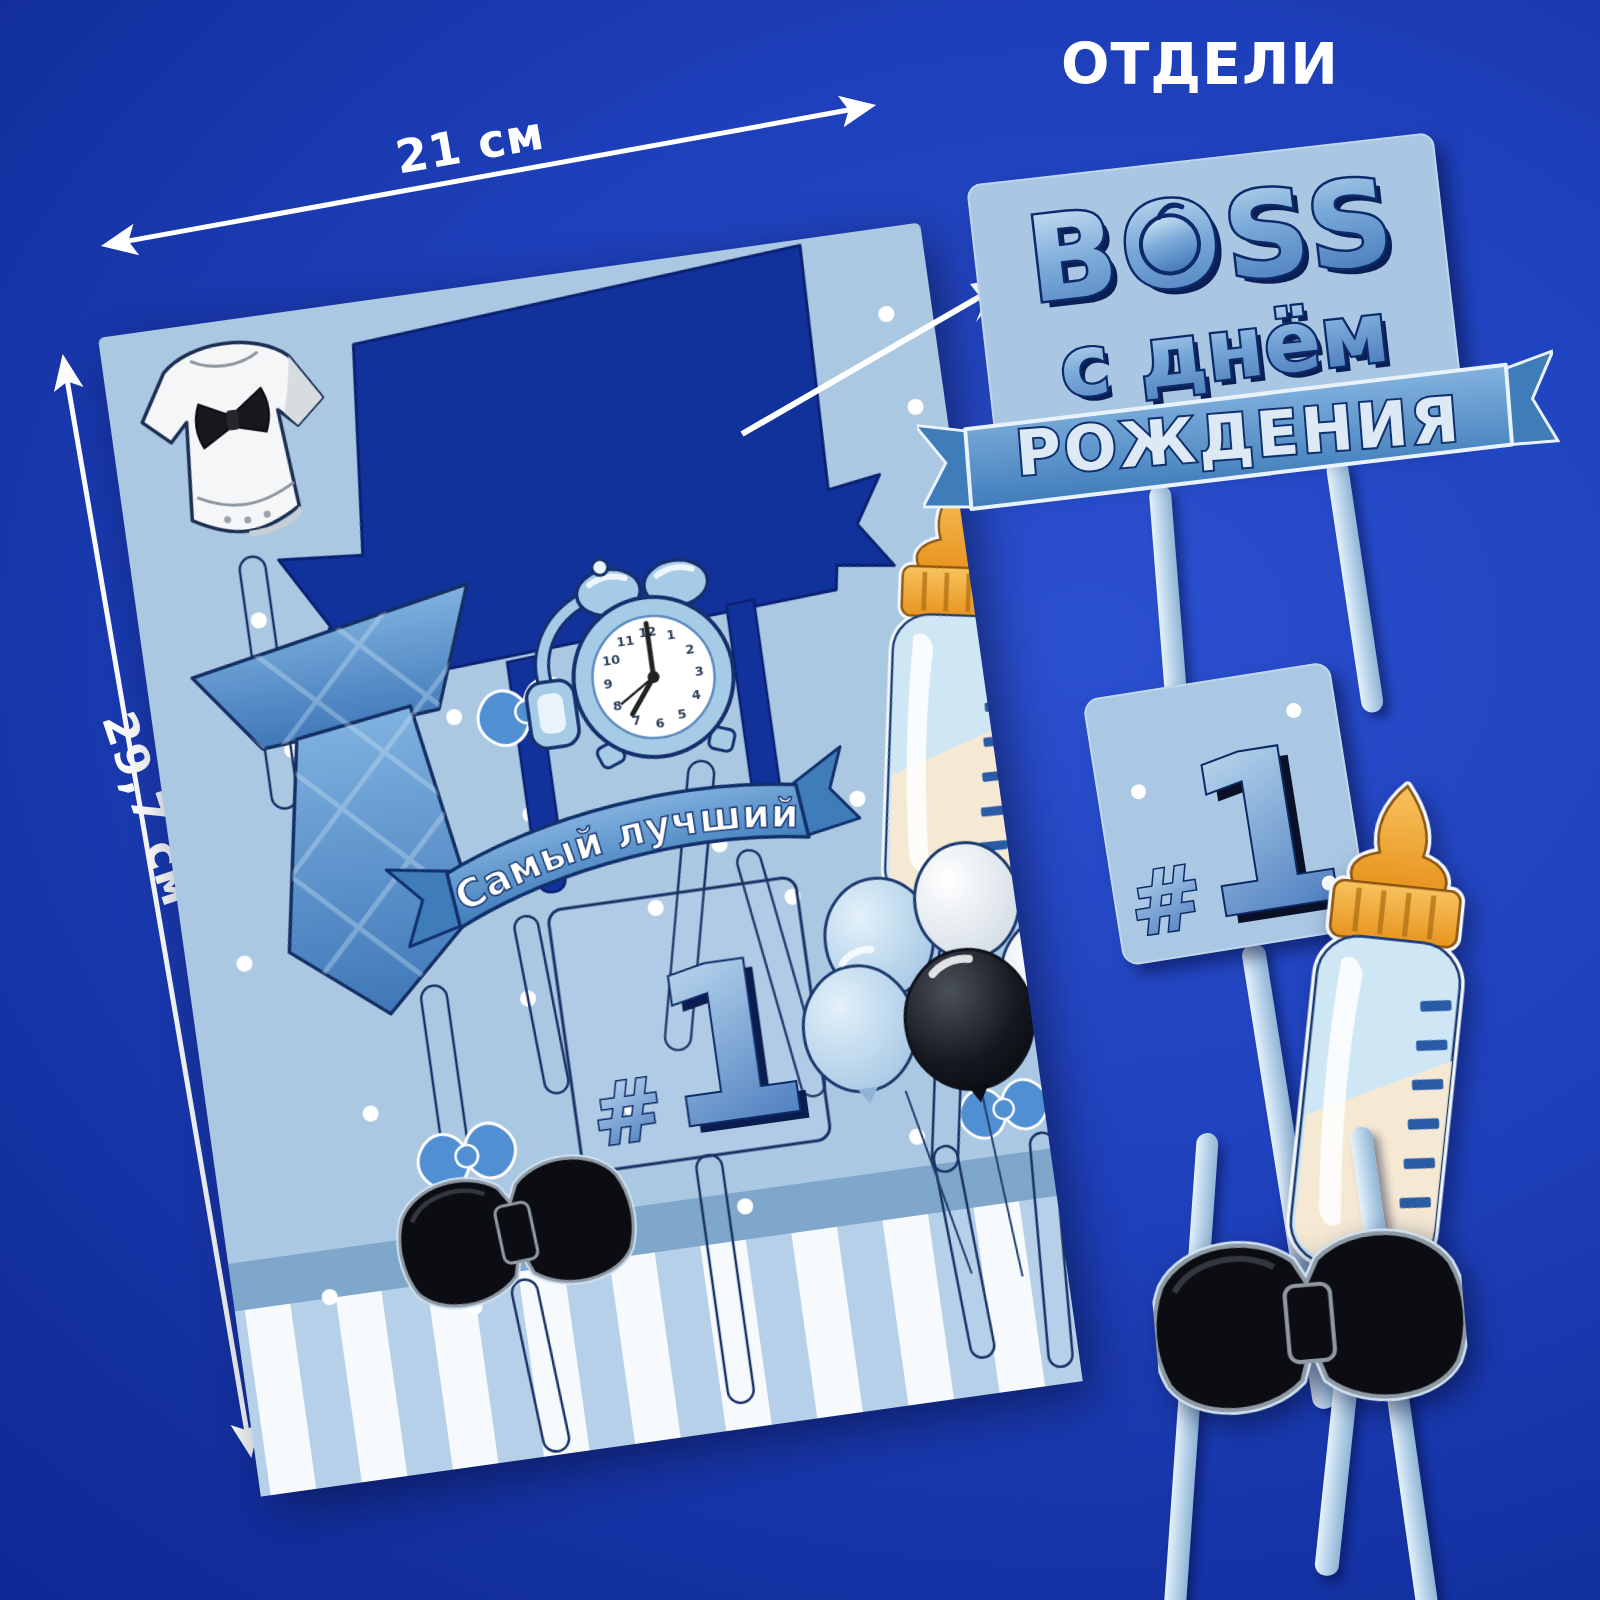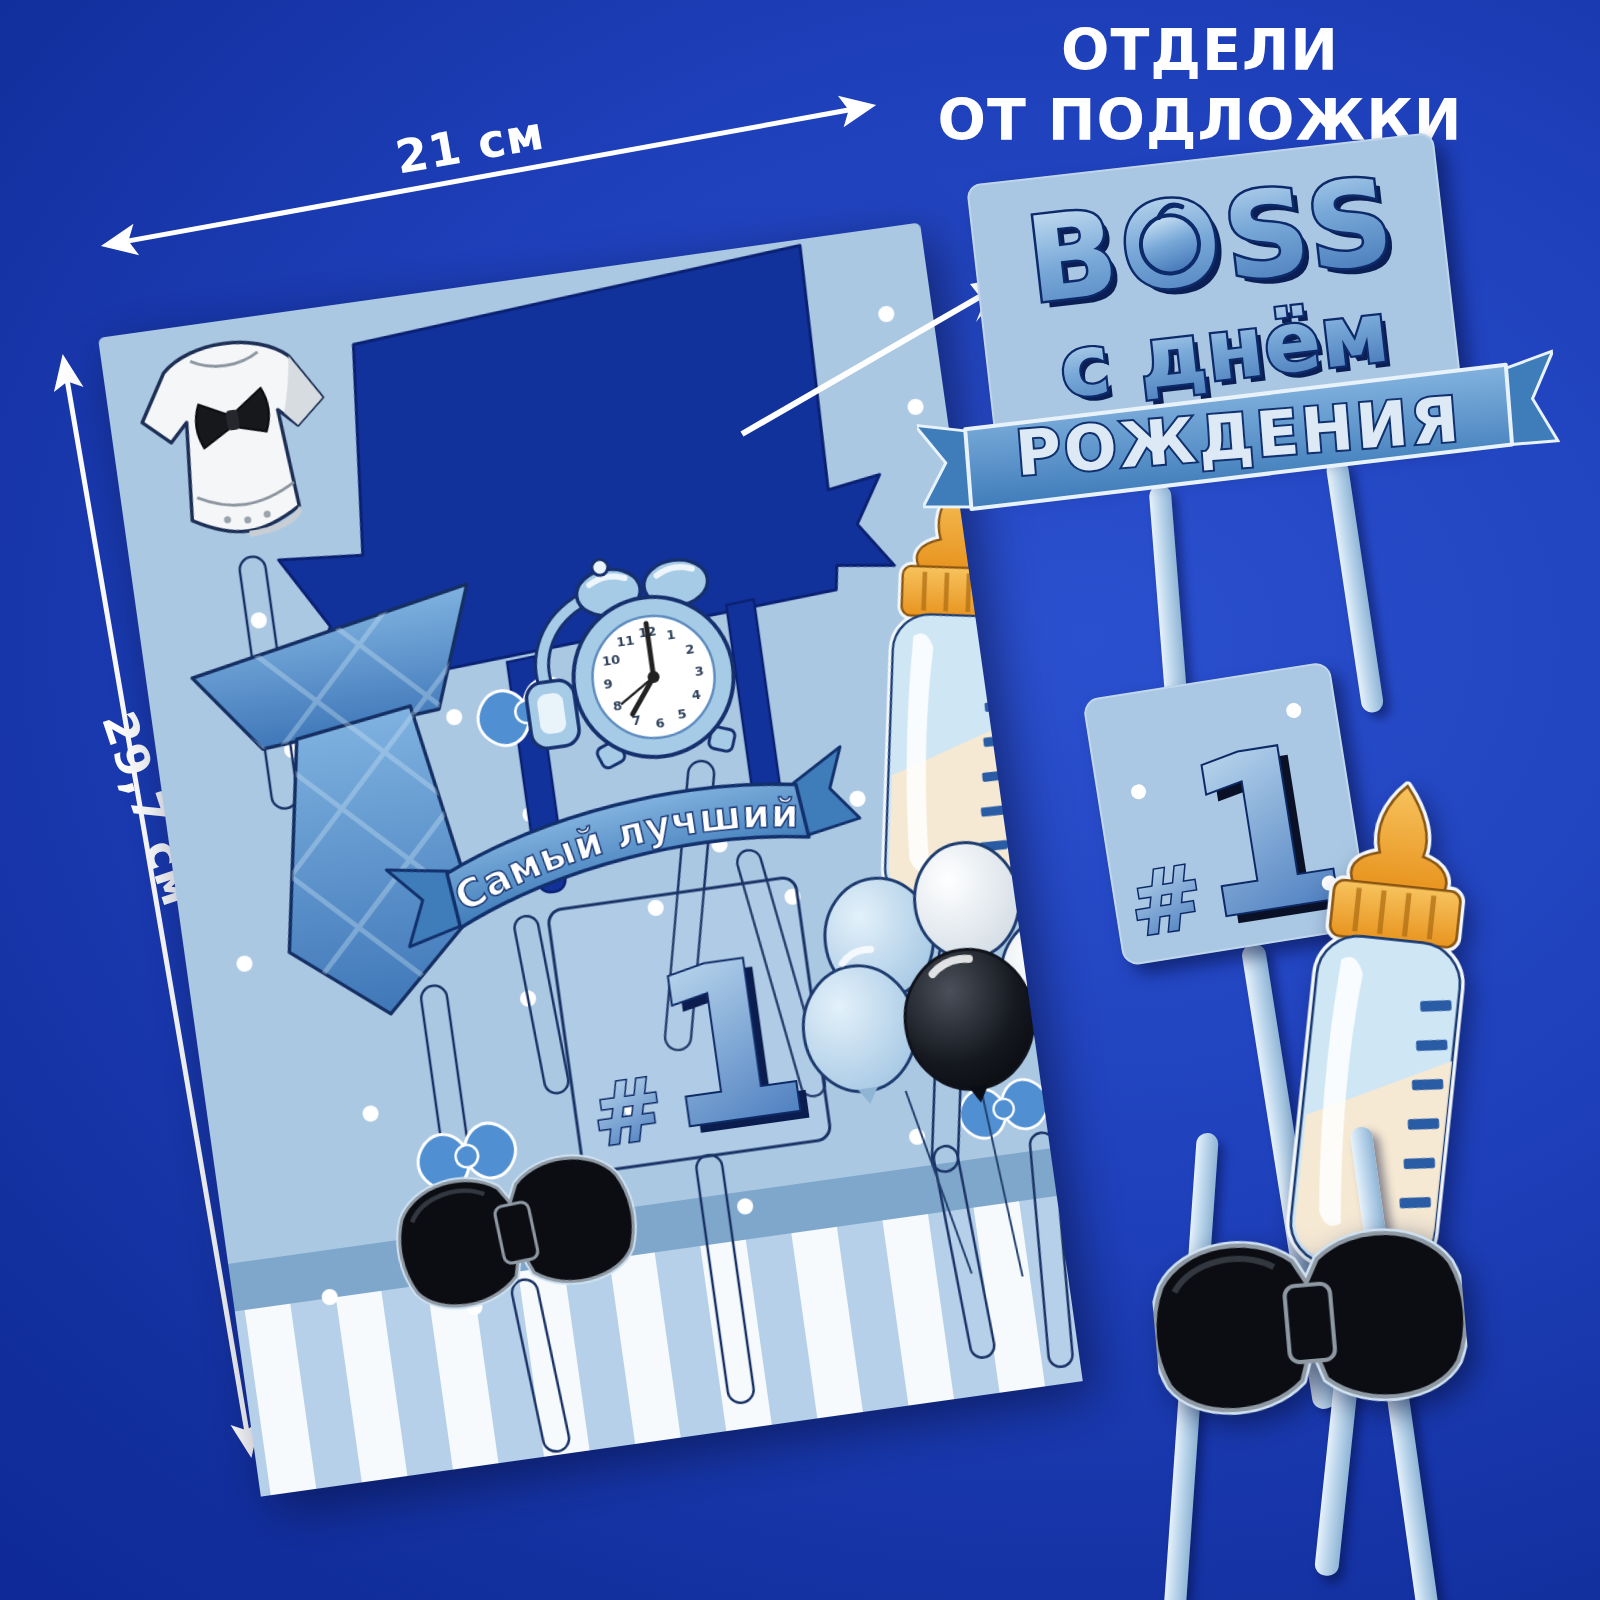--- a/index.html
+++ b/index.html
@@ -1,21 +1,21 @@
 <!DOCTYPE html>
 <html><head>
 <meta charset="utf-8">
 <style>
   html,body{margin:0;padding:0;background:#0a2190;}
   #stage{position:relative;width:1600px;height:1600px;overflow:hidden;
     font-family:"DejaVu Sans","Liberation Sans",sans-serif;
     background:radial-gradient(120% 95% at 68% 40%, #2b50cf 0%, #1e40bb 38%, #13309f 68%, #0a2190 100%);}
   .abs{position:absolute;}
   
-  #instruction{left:880px;top:16px;width:640px;color:#fff;font-weight:700;font-size:57px;
+  #instruction{left:880px;top:30px;width:640px;color:#fff;font-weight:700;font-size:57px;
     line-height:1.22;text-align:center;letter-spacing:1px;}
   
   .dimlabel{color:#fff;font-weight:700;font-size:46px;text-align:center;letter-spacing:1px;}
   #dimWlabel{left:320px;top:118px;width:300px;transform:rotate(-10deg);}
   #dimHlabel{left:24px;top:782px;width:250px;transform:rotate(71.5deg);}
   
   #sheet{left:98px;top:338px;width:830px;height:1170px;transform:rotate(-8deg);transform-origin:0 0;
     filter:drop-shadow(12px 16px 26px rgba(3,10,45,.55));}
   
   #bossSign{left:958px;top:186px;width:520px;height:680px;transform:rotate(-6.5deg);transform-origin:0 0;}
@@ -115,21 +115,20 @@
           <rect x="138" y="322" width="30" height="10" rx="2" transform="rotate(-8 153 327)"></rect>
           <rect x="138" y="360" width="30" height="10" rx="2" transform="rotate(-8 153 365)"></rect>
           <rect x="138" y="398" width="30" height="10" rx="2" transform="rotate(-8 153 403)"></rect>
         </g>
       </g>
     </defs>
   </svg>
 
   <div class="abs" id="instruction">
     <div>ОТДЕЛИ</div>
-    <div>ОТ ПОДЛОЖКИ</div>
   </div>
 
   <div class="abs dimlabel" id="dimWlabel">21 см</div>
   <svg class="abs" style="left:95px;top:225px;transform:rotate(-10.3deg);transform-origin:0 50%;" width="800" height="44">
     <line x1="30" y1="22" x2="770" y2="22" stroke="#fff" stroke-width="5"></line>
     <path d="M6,22 L42,6 L34,22 L42,38 Z" fill="#fff"></path>
     <path d="M794,22 L758,6 L766,22 L758,38 Z" fill="#fff"></path>
   </svg>
 
   <div class="abs dimlabel" id="dimHlabel">29,7 см</div>

